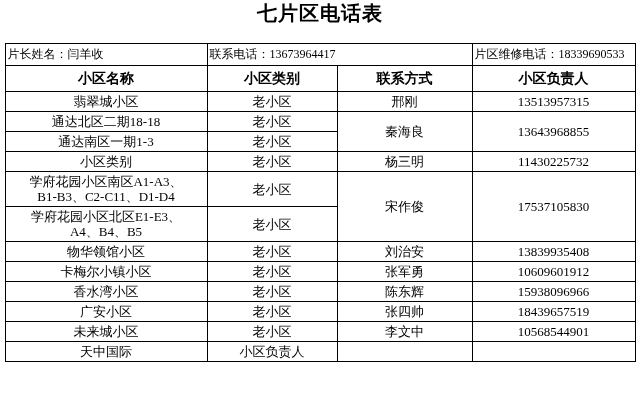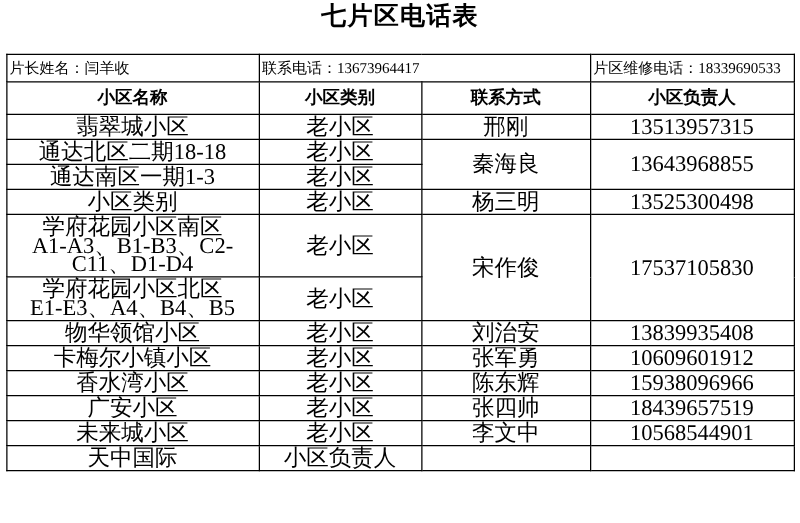--- a/index.html
+++ b/index.html
@@ -32,21 +32,21 @@
   table.phone-table {
     border-collapse: collapse;
     width: 528px;
     margin: 16px auto;
     table-layout: fixed;
   }
   table.phone-table td {
     border: 1px solid #000000;
     text-align: center;
     vertical-align: middle;
-    font-size: 18px;
+    font-size: 13px;
     line-height: 15px;
     padding: 2px 17px;
   }
   tr.header-row td {
     font-size: 12px;
     padding: 3px 2px;
     text-align: left;
     vertical-align: middle;
   }
   tr.col-head td {
@@ -114,21 +114,21 @@
 
       <tr>
         <td>通达南区一期1-3</td>
         <td>老小区</td>
       </tr>
 
       <tr>
         <td>小区类别</td>
         <td>老小区</td>
         <td>杨三明</td>
-        <td>13525300498</td>
+        <td>11430225732</td>
       </tr>
 
       <tr>
         <td class="two-line">学府花园小区南区A1-A3、B1-B3、C2-C11、D1-D4</td>
         <td>老小区</td>
         <td rowspan="2">宋作俊</td>
         <td rowspan="2">17537105830</td>
       </tr>
 
       <tr>

